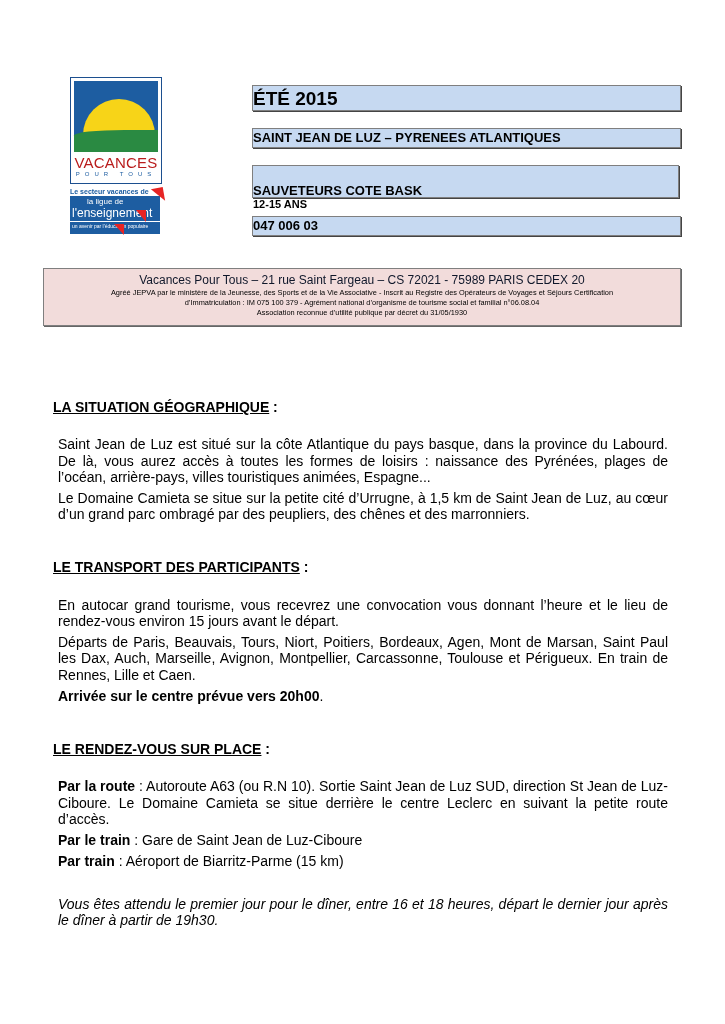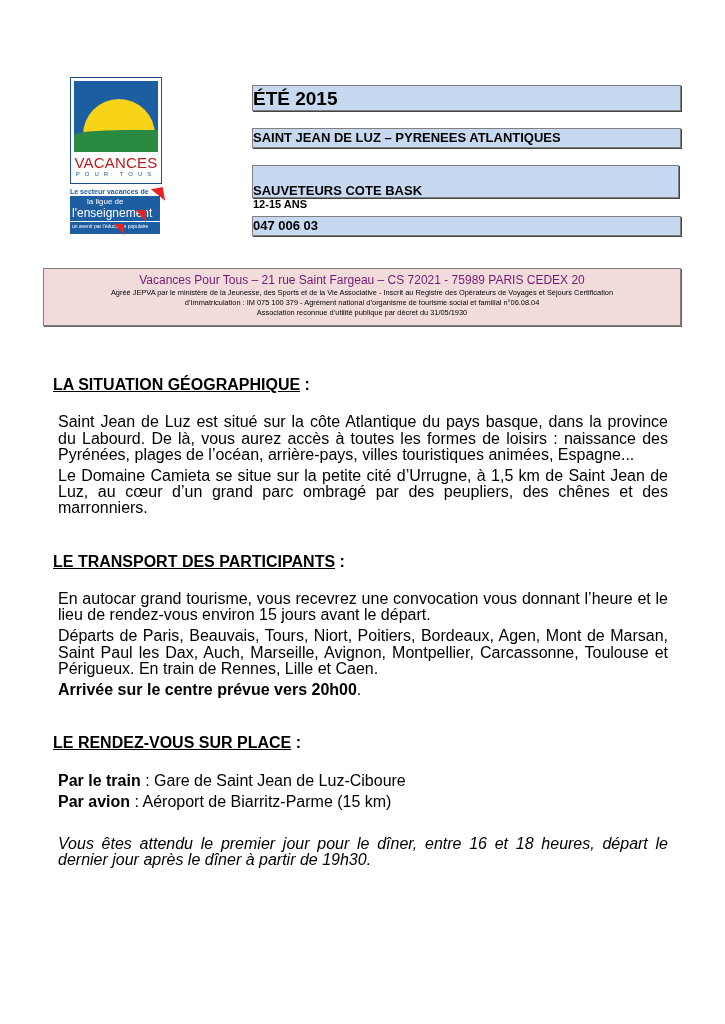--- a/index.html
+++ b/index.html
@@ -27,25 +27,25 @@
     
     .hbox { position: absolute; left: 252px; width: 427px; background: #c6d9f1; border: 1px solid #7f7f7f; box-shadow: 1px 1px 0 #444; font-weight: bold; }
     .hb-title { top: 85px; height: 24px; font-size: 19px; line-height: 25px; }
     .hb-loc { top: 128px; height: 18px; font-size: 13px; line-height: 18px; }
     .hb-camp { top: 165px; height: 33px; font-size: 13px; line-height: 15px; padding-top: 17px; box-sizing: border-box; height: 33px; }
     .hb-camp .age { font-size: 11px; display: block; line-height: 13px; }
     .hb-code { top: 216px; height: 18px; font-size: 13px; line-height: 18px; }
 
     
     .addr { position: absolute; left: 43px; top: 268px; width: 636px; height: 56px; background: #f2dcdb; border: 1px solid #7f7f7f; box-shadow: 1px 1px 0 #666; text-align: center; font-family: "DejaVu Sans", sans-serif; }
-    .addr-main { font-size: 12px; line-height: 16px; margin-top: 3px; color: #701a75; font-family: "Liberation Sans", sans-serif; }
+    .addr-main { font-size: 12px; line-height: 16px; margin-top: 3px; color: #0f172a; font-family: "Liberation Sans", sans-serif; }
     .addr-small { font-size: 7.4px; line-height: 10px; font-family: "Liberation Sans", sans-serif; }
 
     
-    .content { position: absolute; left: 53px; top: 377px; width: 620px; font-size: 16px; line-height: 16.2px; }
+    .content { position: absolute; left: 53px; top: 399px; width: 620px; font-size: 14px; line-height: 16.2px; }
     .sec-title { font-weight: bold; margin: 0; }
     .sec-title u { text-decoration: underline; }
     .para { margin: 5px; text-align: justify; }
     .gap { height: 16.2px; }
     .gap2 { height: 32px; }
     .ital { font-style: italic; }
   </style>
 </head>
 <body>
 
@@ -94,17 +94,18 @@
 
   <p class="sec-title"><u>LE TRANSPORT DES PARTICIPANTS</u><span> :</span></p>
   <div class="gap"></div>
   <p class="para">En autocar grand tourisme, vous recevrez une convocation vous donnant l’heure et le lieu de rendez-vous environ 15 jours avant le départ.</p>
   <p class="para">Départs de Paris, Beauvais, Tours, Niort, Poitiers, Bordeaux, Agen, Mont de Marsan, Saint Paul les Dax, Auch, Marseille, Avignon, Montpellier, Carcassonne, Toulouse et Périgueux. En train  de Rennes, Lille et Caen.</p>
   <p class="para"><b>Arrivée sur le centre prévue vers 20h00</b><span>.</span></p>
   <div class="gap2"></div>
 
   <p class="sec-title"><u>LE RENDEZ-VOUS SUR PLACE</u><span> :</span></p>
   <div class="gap"></div>
+  <p class="para"><b>Par la route</b><span> : Autoroute A63 (ou R.N 10). Sortie Saint Jean de Luz SUD, direction St Jean de Luz-Ciboure. Le Domaine Camieta se situe derrière le centre Leclerc en suivant la petite route d’accès.</span></p>
   <p class="para"><b>Par le train</b><span> : Gare de Saint Jean de Luz-Ciboure</span></p>
-  <p class="para"><b>Par avion</b><span> : Aéroport de Biarritz-Parme (15 km)</span></p>
+  <p class="para"><b>Par train</b><span> : Aéroport de Biarritz-Parme (15 km)</span></p>
   <div class="gap"></div>
   <p class="para ital">Vous êtes attendu le premier jour pour le dîner, entre 16 et 18 heures, départ le dernier jour après le dîner à partir de 19h30.</p>
 </div>
 
 </body></html>

